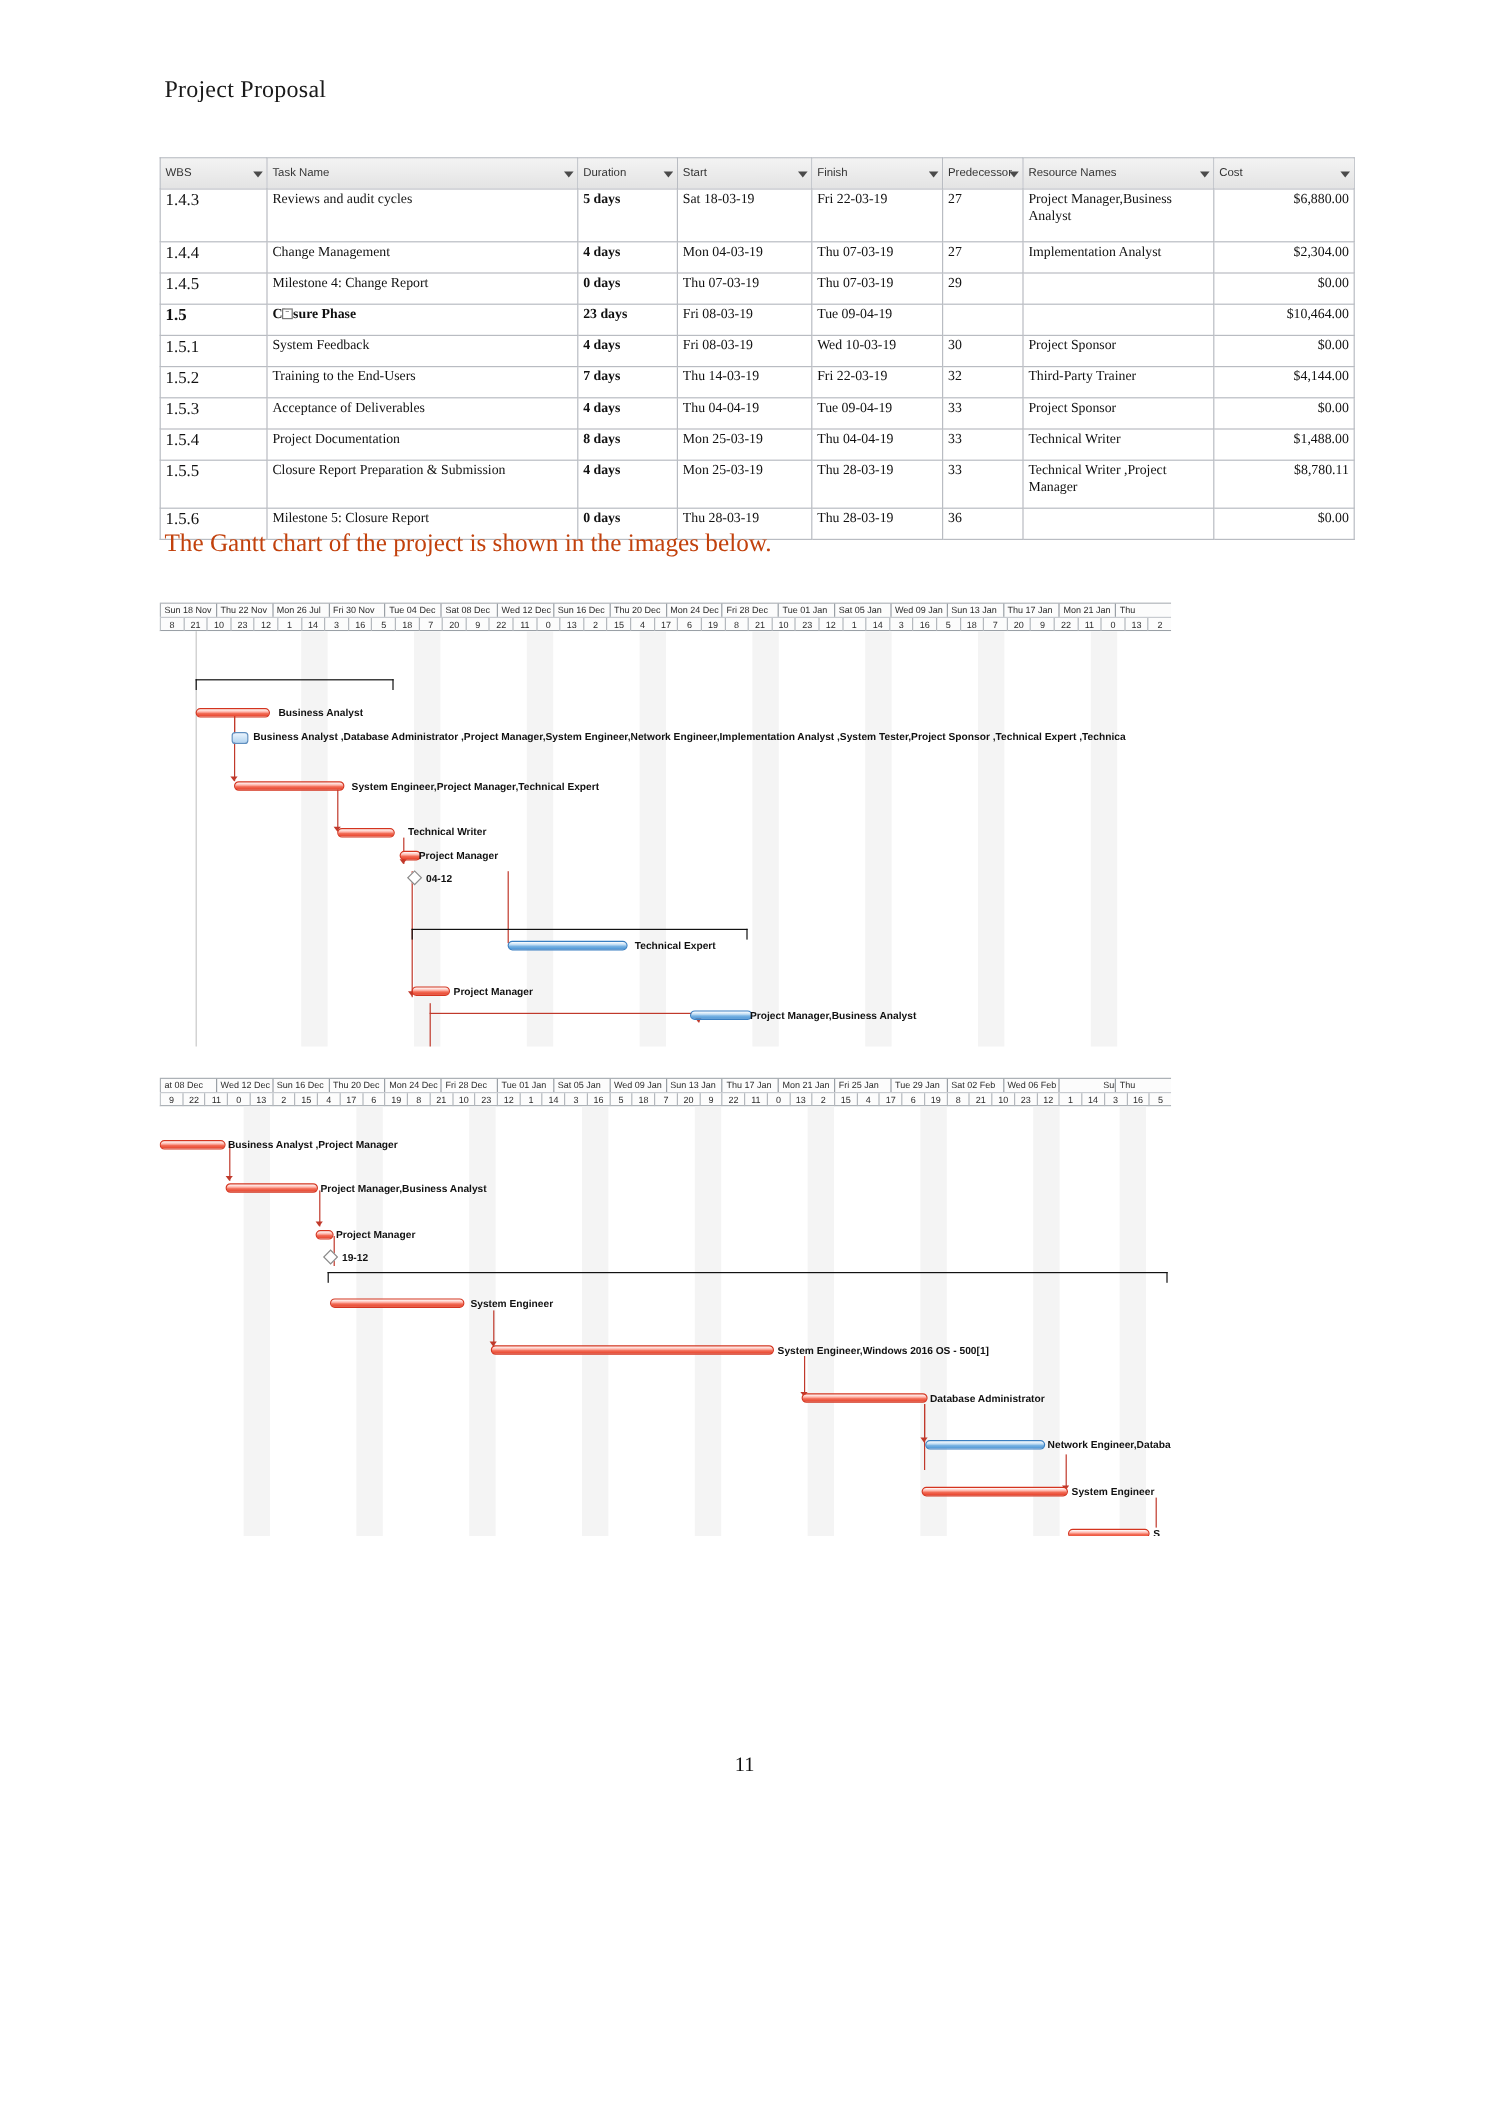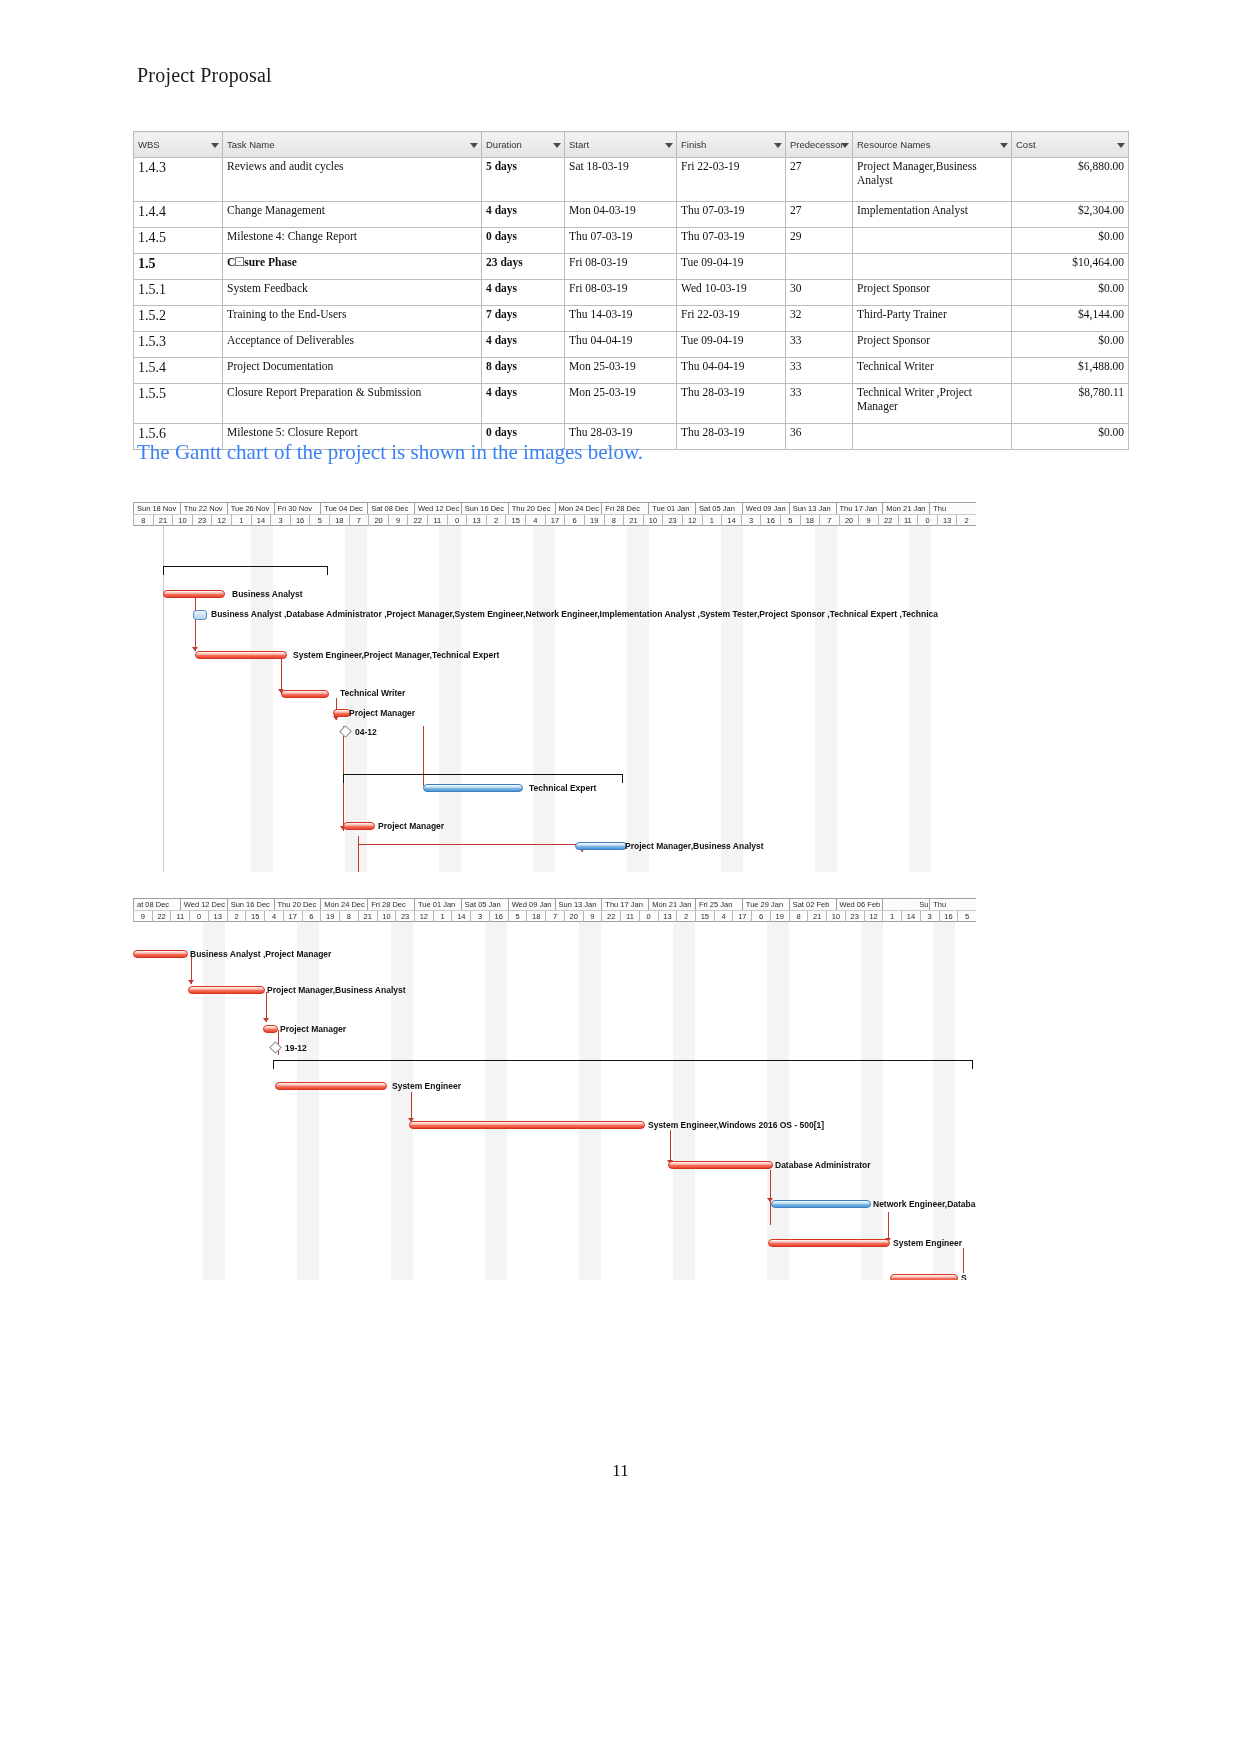--- a/index.html
+++ b/index.html
@@ -63,21 +63,21 @@
     border:1px solid #777;font-size:6px;line-height:6px;
     text-align:center;color:#333;background:#fff;
   }
   .tall{height:44px;}
   .med{height:26px;}
   .tall2{height:40px;}
 
   
   .para{
     position:absolute;left:137px;top:440px;
-    font-size:21px;color:#3b82f6;font-family:"Liberation Serif",serif;
+    font-size:21px;color:#c2410c;font-family:"Liberation Serif",serif;
   }
 
   
   .gantt{position:absolute;background:#fff;overflow:hidden;}
   .gantt-head{
     position:relative;height:22px;width:100%;
     border-top:1px solid #9aa0a6;border-bottom:1px solid #9aa0a6;
     background:#fcfcfc;
     font-family:"Liberation Sans",sans-serif;
   }
@@ -287,21 +287,21 @@
       </tbody>
   </table>
 
   <div class="para">The Gantt chart of the project is shown in the images below.</div>
 
   <div class="gantt" id="gantt1" style="left:133px;top:502px;width:843px;height:370px;">
     <div class="gantt-head">
       <div class="tl-row top" id="g1-major">
           <div class="tl-cell" style="left: 0px; width: 46.8333px;">Sun 18 Nov</div>
           <div class="tl-cell" style="left: 46.8333px; width: 46.8333px;">Thu 22 Nov</div>
-          <div class="tl-cell" style="left: 93.6667px; width: 46.8333px;">Tue 26 Nov</div>
+          <div class="tl-cell" style="left: 93.6667px; width: 46.8333px;">Mon 26 Jul</div>
           <div class="tl-cell" style="left: 140.5px; width: 46.8333px;">Fri 30 Nov</div>
           <div class="tl-cell" style="left: 187.333px; width: 46.8333px;">Tue 04 Dec</div>
           <div class="tl-cell" style="left: 234.167px; width: 46.8333px;">Sat 08 Dec</div>
           <div class="tl-cell" style="left: 281px; width: 46.8333px;">Wed 12 Dec</div>
           <div class="tl-cell" style="left: 327.833px; width: 46.8333px;">Sun 16 Dec</div>
           <div class="tl-cell" style="left: 374.667px; width: 46.8333px;">Thu 20 Dec</div>
           <div class="tl-cell" style="left: 421.5px; width: 46.8333px;">Mon 24 Dec</div>
           <div class="tl-cell" style="left: 468.333px; width: 46.8333px;">Fri 28 Dec</div>
           <div class="tl-cell" style="left: 515.167px; width: 46.8333px;">Tue 01 Jan</div>
           <div class="tl-cell" style="left: 562px; width: 46.8333px;">Sat 05 Jan</div>

